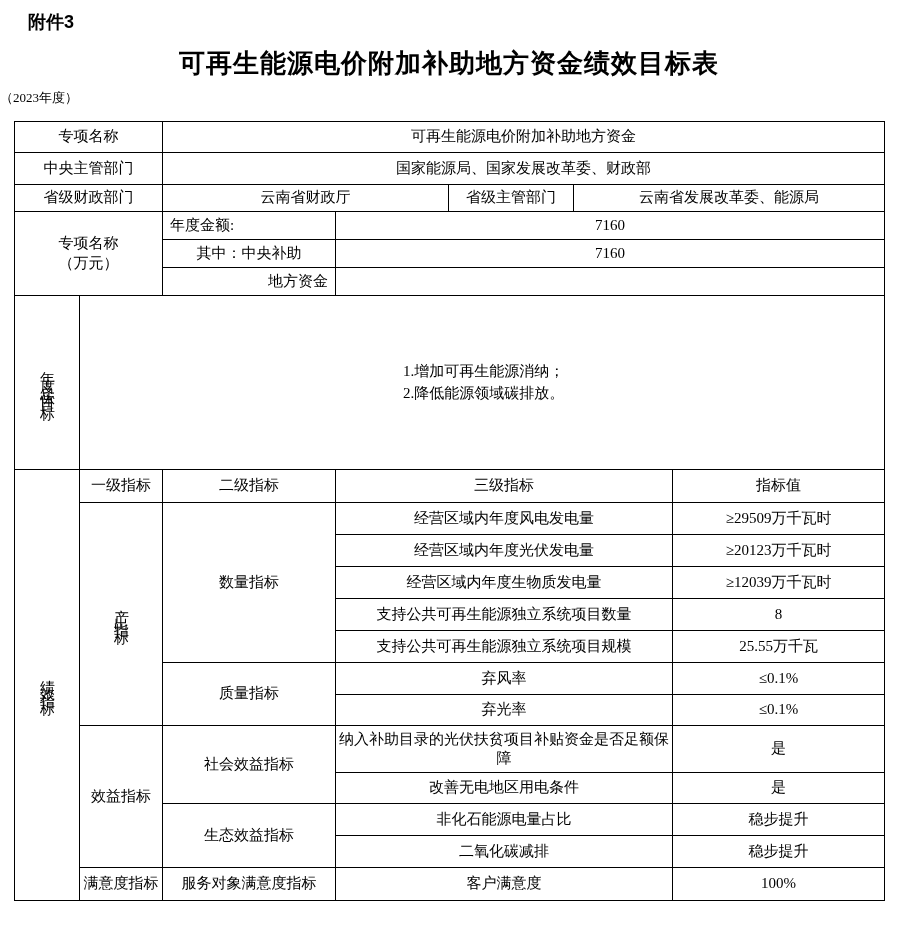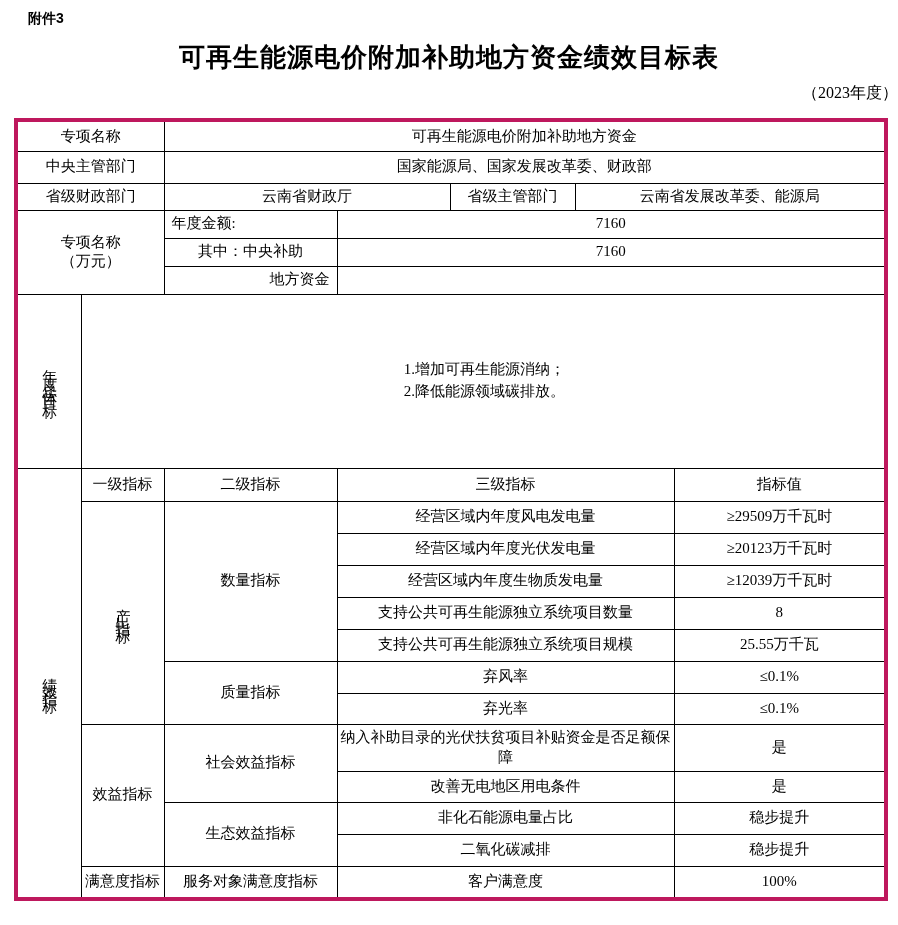--- a/index.html
+++ b/index.html
@@ -6,42 +6,42 @@
   html, body {
     margin: 0; padding: 0;
     width: 898px; height: 925px;
     background: #ffffff;
     color: #000;
     font-family: "Liberation Serif", serif;
     overflow: hidden;
   }
   .attachment {
     padding: 10px 0 0 28px;
-    font-size: 14px;
+    font-size: 18px;
     font-weight: bold;
     font-family: "Liberation Sans", sans-serif;
   }
   .doc-title {
     text-align: center;
     font-size: 26px;
     font-weight: bold;
     margin-top: 12px;
     letter-spacing: 1px;
   }
   .doc-subtitle {
-    text-align: right;
-    font-size: 16px;
+    text-align: left;
+    font-size: 13px;
     margin-top: 8px;
   }
   table.main {
     border-collapse: collapse;
     table-layout: fixed;
     width: 870px;
     margin: 14px 0 0 14px;
-    border: 4px solid #be185d;
+    border: 1px solid #be185d;
   }
   table.main td {
     border: 1px solid #000;
     text-align: center;
     vertical-align: middle;
     font-size: 15px;
     line-height: 1.3;
     padding: 1px 3px;
     overflow: hidden;
     word-break: break-all;

